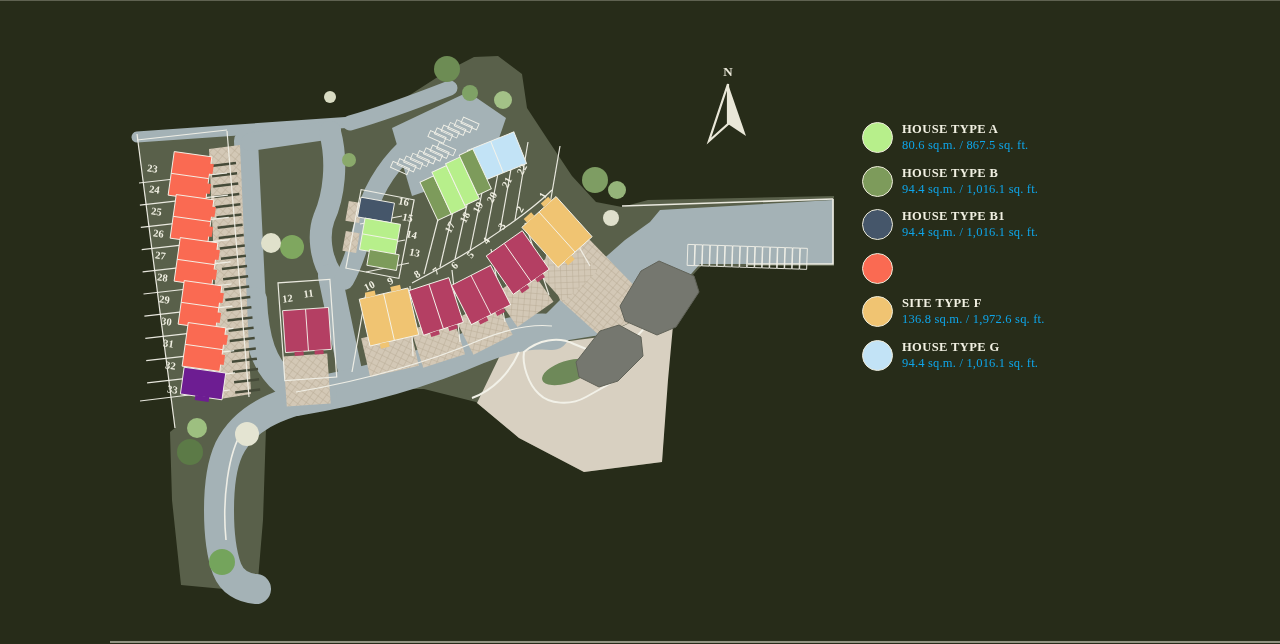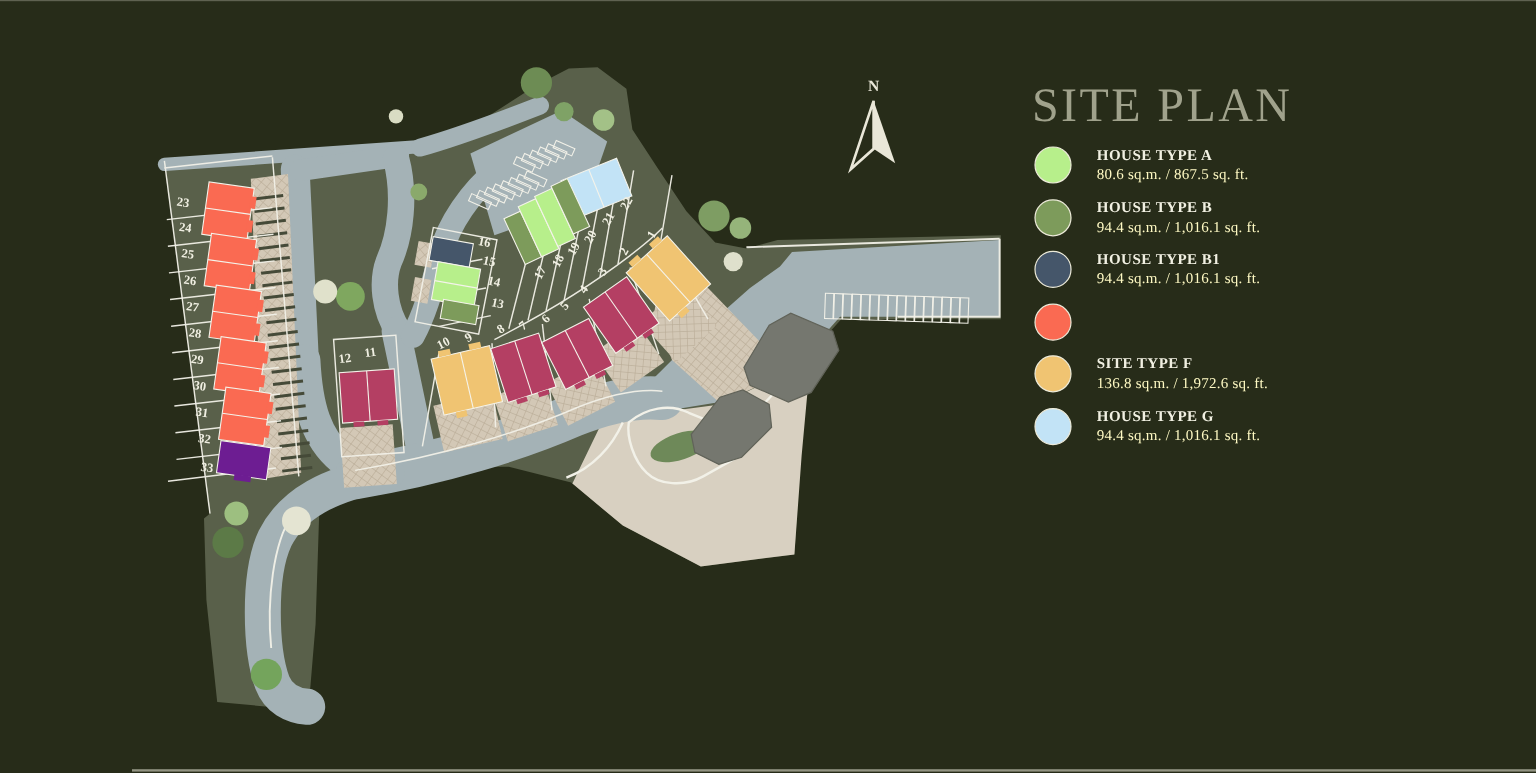--- a/index.html
+++ b/index.html
@@ -7,23 +7,23 @@
          font-family:"Liberation Serif",serif;}
   .topline{position:absolute;left:0;top:0;width:100%;height:1px;background:rgba(240,240,225,.28);}
   .botline{position:absolute;left:110px;right:0;bottom:1px;height:2px;background:rgba(235,233,216,.55);}
   .map-svg{position:absolute;left:0;top:0;}
   .page-title{position:absolute;left:860px;top:64px;font-size:40px;letter-spacing:2px;
               color:#a0a28c;font-weight:500;}
   .legend{position:absolute;left:862px;top:121px;width:300px;}
   .legend-row{display:flex;align-items:flex-start;height:43.6px;}
   .swatch{width:29px;height:29px;border-radius:50%;border:1.5px solid #ecead9;
           flex:0 0 auto;margin-top:1px;}
-  .legend-text{margin-left:21px;padding-top:1px;}
+  .legend-text{margin-left:9px;padding-top:1px;}
   .legend-type{font-size:12.5px;font-weight:bold;color:#f1f0e2;letter-spacing:.4px;line-height:15px;}
-  .legend-size{font-size:12.5px;color:#fef9c3;line-height:17px;letter-spacing:.2px;}
+  .legend-size{font-size:12.5px;color:#0ea5e9;line-height:17px;letter-spacing:.2px;}
 </style>
 </head>
 <body>
 
 <div class="stage">
   <div class="topline"></div>
   <div class="botline"></div>
 
   <svg class="map-svg" width="1280" height="644" viewBox="0 0 1280 644">
     <defs>
@@ -351,21 +351,20 @@
         <text transform="translate(172 393) rotate(8)">33</text>
       </g>
 
     <g>
       <text x="728" y="76" text-anchor="middle" font-family="Liberation Serif, serif" font-size="13" font-weight="bold" fill="#e9e7d8">N</text>
       <path d="M728,84 L746,136 L728,124 Z" fill="#e9e7d8"></path>
       <path d="M728,84 L709,141 L728,124 Z" fill="none" stroke="#e9e7d8" stroke-width="2.2"></path>
     </g>
   </svg>
 
-  <div class="page-title">SITE PLAN</div>
   <div class="legend" id="legend">
       <div class="legend-row">
         <span class="swatch" style="background: rgb(183, 239, 139);"></span>
         <span class="legend-text">
           <div class="legend-type">HOUSE TYPE A</div>
           <div class="legend-size">80.6 sq.m. / 867.5 sq. ft.</div>
         </span>
       </div>
       <div class="legend-row">
         <span class="swatch" style="background: rgb(125, 155, 91);"></span>

